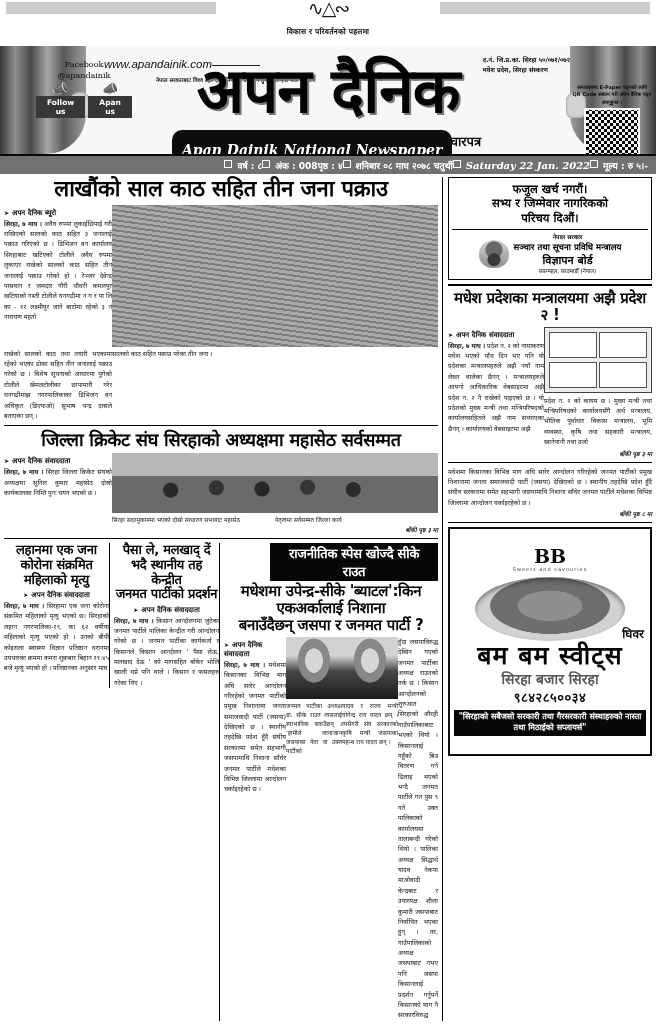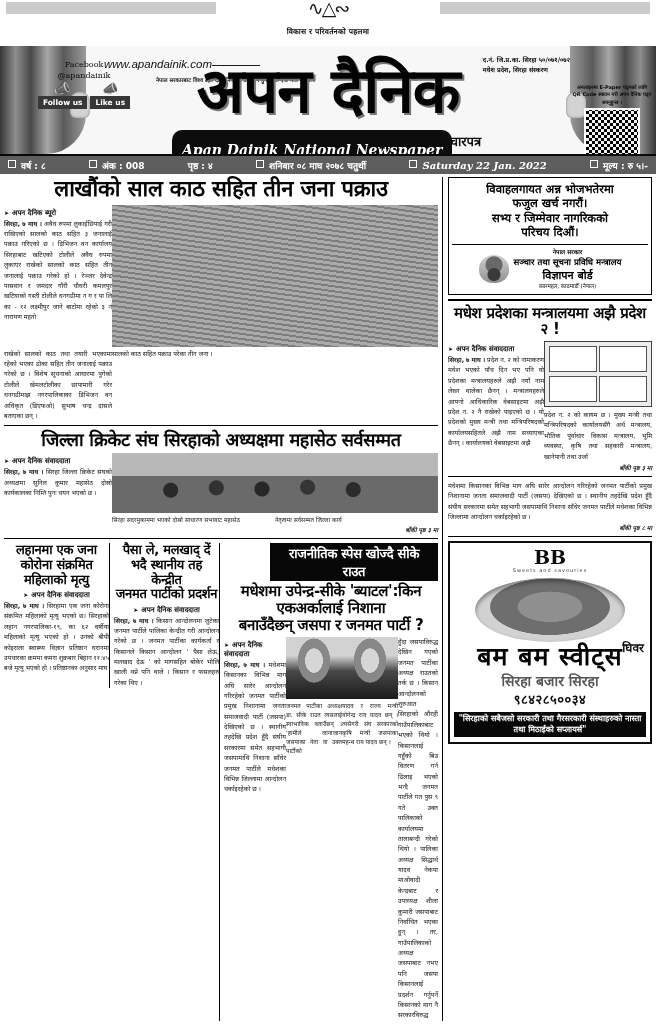--- a/index.html
+++ b/index.html
@@ -45,22 +45,22 @@
            font-family:"DejaVu Serif","Liberation Serif",serif;font-style:italic;font-weight:bold;
            font-size:14px;color:#fff;background:#111;padding:12px 10px;border-radius:10px;}
   .npname{position:absolute;left:366px;top:86px;font-size:13px;font-weight:bold;color:#111;}
   .fb{position:absolute;left:36px;top:14px;width:96px;text-align:center;}
   .fb .t{font-family:"DejaVu Serif","Liberation Serif",serif;font-size:8px;color:#111;line-height:1.35;}
   .fbbtns{display:flex;gap:3px;justify-content:center;margin-top:14px;}
   .fbbtn{background:#3a3a3a;color:#fff;font-size:7.5px;font-weight:bold;padding:2px 5px;position:relative;}
   .fbbtn .megaphone{position:absolute;left:50%;transform:translateX(-50%);top:-15px;font-size:13px;color:#2b2b2b;}
 
   
-  .infobar{height:20px;background:#0f766e;color:#fff;display:flex;align-items:center;
-           justify-content:space-between;padding:0 8px;box-sizing:border-box;
+  .infobar{height:20px;background:#8b5cf6;color:#fff;display:flex;align-items:center;
+           justify-content:flex-end;padding:0 8px;box-sizing:border-box;
            font-size:9px;font-weight:bold;border-top:2px solid #0d0d0d;}
   .infobar .sq{display:inline-block;width:6px;height:6px;border:1px solid #fff;margin-right:5px;vertical-align:1px;}
   .infobar .en{font-family:"DejaVu Serif","Liberation Serif",serif;font-style:italic;font-size:10px;}
 
   
   .body{display:flex;padding:3px 4px 0;box-sizing:border-box;}
   .colL{width:434px;}
   .colR{width:210px;margin-left:4px;border-left:1px solid #000;padding-left:5px;box-sizing:border-box;}
 
   .hl{font-weight:bold;color:#0a0a0a;text-align:center;line-height:1.12;letter-spacing:-.3px;}
@@ -111,21 +111,21 @@
     border-radius:50% 50% 45% 45%;}
   .govad .g1{font-size:6px;font-weight:bold;}
   .govad .g2{font-size:8.5px;font-weight:bold;}
   .govad .g3{font-size:11px;font-weight:bold;}
   .govad .g4{font-size:5.5px;}
 
   .banner{background:#0d0d0d;color:#fff;font-weight:bold;font-size:13px;
           text-align:center;padding:1px 6px;display:inline-block;letter-spacing:-.3px;margin-left:46px;}
 
   
-  .sweet{border:2px solid #111;padding:5px 4px;text-align:center;background:#fff;position:relative;}
+  .sweet{border:2px solid #111;padding:18px 4px;text-align:center;background:#fff;position:relative;}
   .sweet .logo{font-family:"DejaVu Serif","Liberation Serif",serif;font-weight:bold;font-size:19px;color:#111;line-height:1;}
   .sweet .brand{font-family:"DejaVu Serif","Liberation Serif",serif;font-style:italic;font-weight:bold;font-size:21px;color:#111;line-height:1;}
   .sweet .sub{font-size:5px;letter-spacing:1px;color:#333;}
   .sweet .plate{margin:5px auto 2px;width:150px;height:64px;border-radius:50%;
      background:
        radial-gradient(ellipse at 50% 45%,#8e8e8e 0 30%,#6f6f6f 31% 56%,#cfcfcf 57% 82%,#9a9a9a 83% 100%);
      box-shadow:0 3px 5px rgba(0,0,0,.4) inset;}
   .sweet .ghivar{position:absolute;right:6px;top:96px;font-size:12px;font-weight:bold;color:#111;}
   .sweet .n1{font-size:25px;font-weight:bold;letter-spacing:1px;color:#0a0a0a;line-height:1.05;}
   .sweet .n2{font-size:14px;font-weight:bold;color:#c2410c;}
@@ -173,21 +173,21 @@
     <div class="fb">
       <div class="t">Facebook</div>
       <div class="t">@apandainik</div>
       <div class="fbbtns">
         <div class="fbbtn">
           <span class="megaphone">📣</span>
           <span>Follow us</span>
         </div>
         <div class="fbbtn">
           <span class="megaphone">📣</span>
-          <span>Like us</span>
+          <span>Apan us</span>
         </div>
       </div>
     </div>
   </div>
 
   <div class="infobar">
     <span><i class="sq"></i><span>वर्ष : ८</span></span>
     <span><i class="sq"></i><span>अंक : 008</span></span>
     <span>पृष्ठ : ४</span>
     <span><i class="sq"></i><span>शनिबार ०८ माघ २०७८ चतुर्थी</span></span>
@@ -286,21 +286,20 @@
             </div>
           </div>
         </div>
       </div>
 
     </div>
 
     <div class="colR">
 
       <div class="govad">
-        <div class="l1">विवाहलगायत अन्न भोजभतेरमा</div>
         <div class="l1">फजुल खर्च नगरौं।</div>
         <div class="l1">सभ्य र जिम्मेवार नागरिकको</div>
         <div class="l1">परिचय दिऔं।</div>
         <div class="div"></div>
         <div class="emb">
           <div class="emblem"></div>
           <div>
             <div class="g1">नेपाल सरकार</div>
             <div class="g2">सञ्चार तथा सूचना प्रविधि मन्त्रालय</div>
             <div class="g3">विज्ञापन बोर्ड</div>

